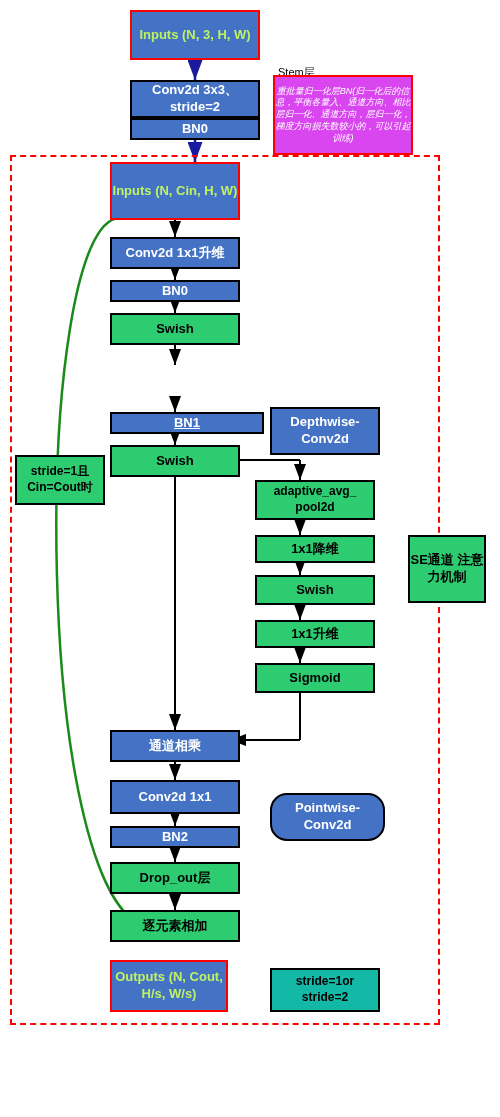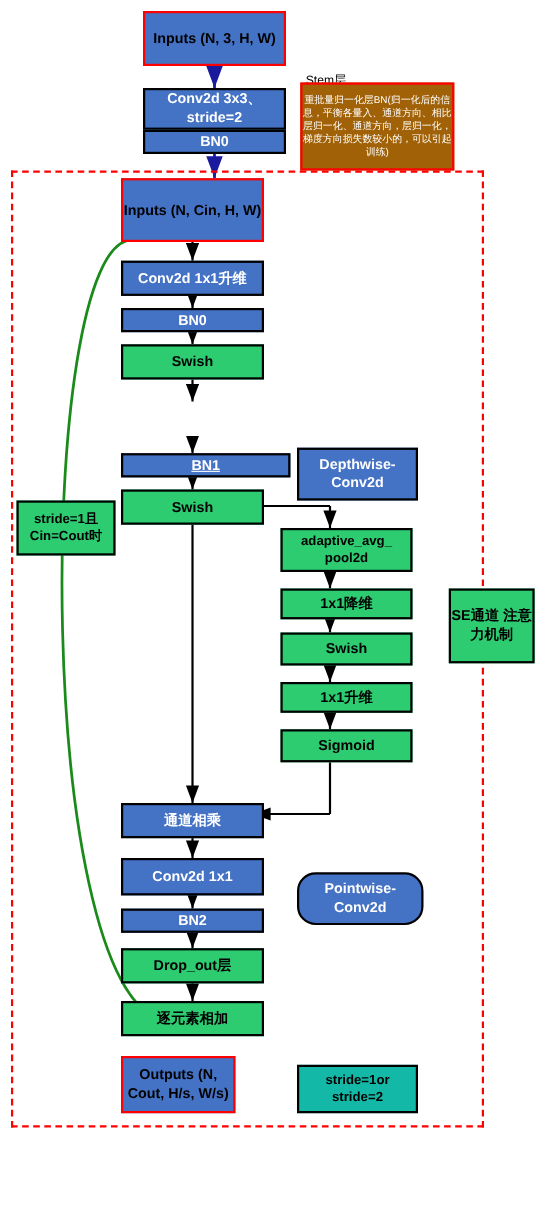--- a/index.html
+++ b/index.html
@@ -36,28 +36,29 @@
     }
 
     .green-box {
       background-color: #2ECC71;
       color: black;
       border-color: black;
     }
 
     .red-border-box {
       background-color: #4472C4;
-      color: #000000;
+      color: #bef264;
       border: 2px solid red;
     }
 
     .red-fill-box {
-      background-color: #a16207;
+      background-color: #d946ef;
       color: white;
       border: 2px solid red;
+      font-style: italic;
     }
 
     .dashed-red-rect {
       position: absolute;
       border: 2px dashed red;
       background: transparent;
     }
 
     
     .arrows-svg {
@@ -252,21 +253,21 @@
   </div>
 
   <div class="box green-box" style="left:110px; top:862px; width:130px; height:32px;">
     <span>Drop_out层</span>
   </div>
 
   <div class="box green-box" style="left:110px; top:910px; width:130px; height:32px;">
     <span>逐元素相加</span>
   </div>
 
-  <div class="box red-border-box" style="left:110px; top:960px; width:104px; height:52px;">
+  <div class="box red-border-box" style="left:110px; top:960px; width:118px; height:52px;">
     <span>Outputs
 (N, Cout, H/s, W/s)</span>
   </div>
 
   <div class="box" style="left:270px; top:968px; width:110px; height:44px; background:#14b8a6; border:2px solid black; font-size:12px;">
     <span>stride=1or
 stride=2</span>
   </div>
 
 </div>

